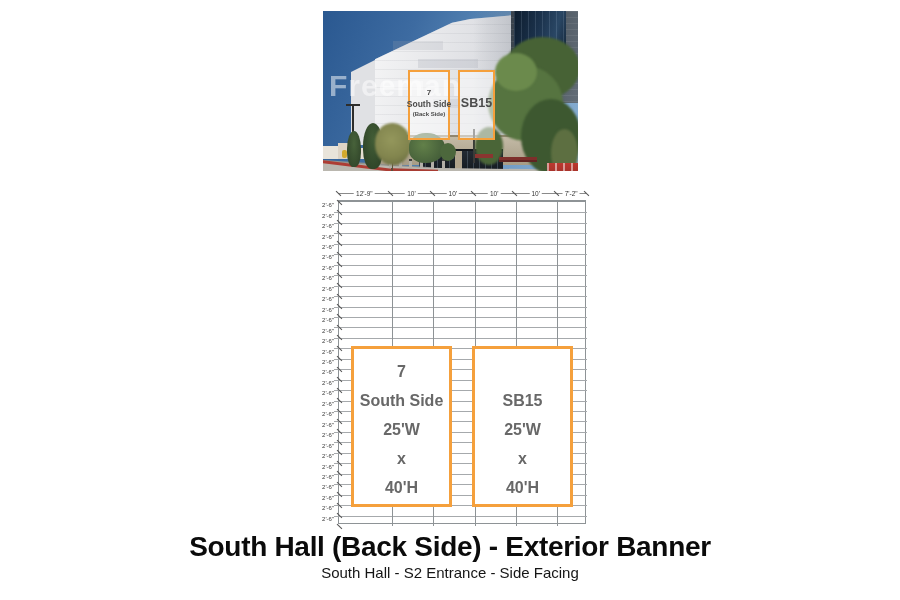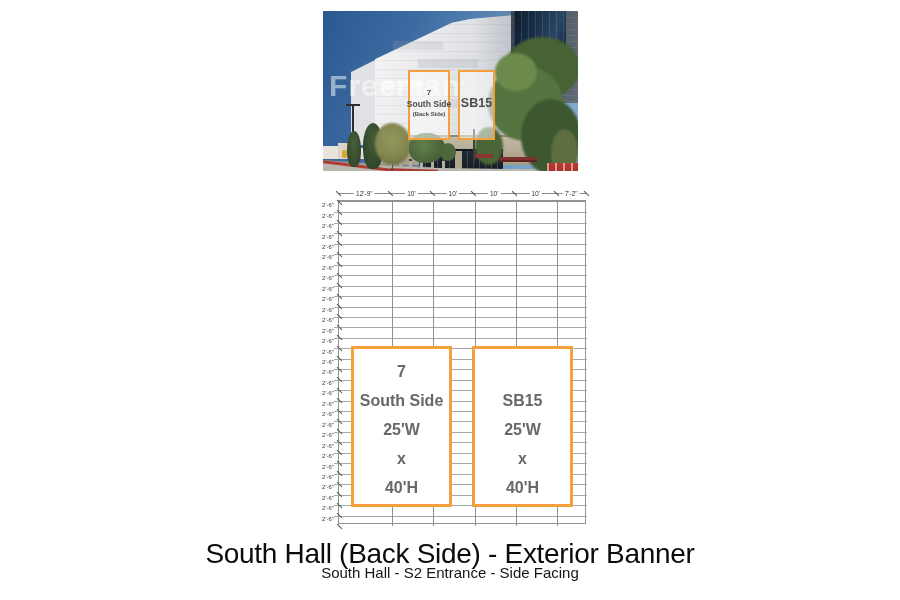--- a/index.html
+++ b/index.html
@@ -96,21 +96,21 @@
   .vline{position:absolute;top:0;width:1px;height:324px;background:#8e9396;}
   .rtick{position:absolute;left:-3.5px;width:7px;height:1px;background:#555;transform:rotate(45deg);}
   .banner{position:absolute;background:#fff;border:3px solid #F5A03C;z-index:5;}
   .banner-1{left:12px;top:144px;width:101px;height:161px;padding-top:8px;}
   .banner-2{left:133px;top:144px;width:101px;height:161px;padding-top:37px;}
   .bline{height:29px;display:flex;align-items:center;justify-content:center;
        font-size:16px;font-weight:bold;color:#686868;white-space:nowrap;}
 
   
   #title{position:absolute;left:0;right:0;top:531px;text-align:center;
-       font-size:28px;font-weight:normal;letter-spacing:-0.3px;color:#0b0b0b;margin-top:7px;}
+       font-size:28px;font-weight:bold;letter-spacing:-0.3px;color:#0b0b0b;}
   #subtitle{position:absolute;left:0;right:0;top:564px;text-align:center;
        font-size:15px;font-weight:400;color:#151515;}
 </style>
 </head>
 <body>
 
 <div id="canvas">
 
   <div id="photo">
     <div class="sky"></div>

